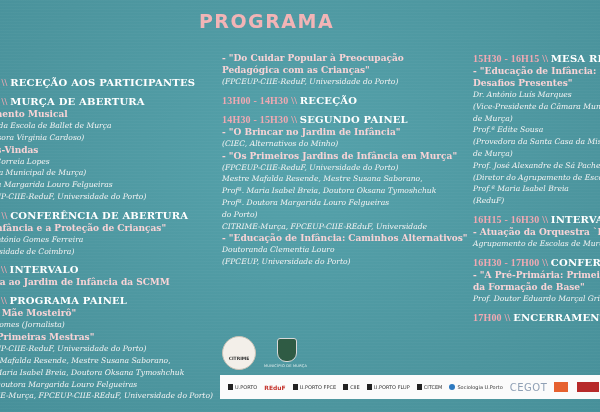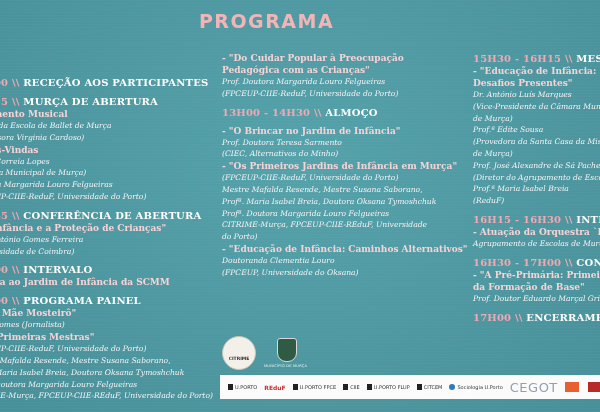--- a/index.html
+++ b/index.html
@@ -19,21 +19,21 @@
     }
     .col { position: absolute; top: 0; }
     .col-left { left: -30px; top: 76px; width: 240px; }
     .col-mid { left: 222px; top: 52px; width: 230px; }
     .col-right { left: 473px; top: 52px; width: 170px; }
     .sec { margin-bottom: 6px; }
     .h {
       font-weight: bold; font-size: 10px; line-height: 13px;
       white-space: nowrap; color: #ffffff; letter-spacing: 0.2px;
     }
-    .h .time { color: #f0a9b3; }
+    .h .time { color: #f0a9b3; font-family: Liberation Serif, serif; }
     .t {
       font-weight: bold; font-size: 9px; line-height: 12px;
       color: #f8d3d6; white-space: nowrap;
     }
     .t.wrap { white-space: normal; }
     .p {
       font-style: italic; font-size: 7.6px; line-height: 11.8px;
       color: #f3f3f3; white-space: nowrap;
     }
     .logos-round { position: absolute; left: 222px; top: 336px; width: 110px; height: 36px; }
@@ -55,21 +55,21 @@
       position: absolute; left: 220px; top: 375px; width: 390px; height: 24px;
       background: #fbfbfb; display: flex; align-items: center; gap: 7px; padding-left: 8px;
       box-sizing: border-box;
     }
     .logo {
       font-family: "DejaVu Sans", sans-serif; font-size: 5px; color: #333;
       white-space: nowrap; display: flex; align-items: center; gap: 2px;
     }
     .logo .blk { display: inline-block; width: 5px; height: 6px; background: #222; }
     .logo.reduf { color: #c5342d; font-weight: bold; font-size: 6px; }
-    .logo.cegot { color: #8fa0b5; font-size: 13px; letter-spacing: 0.5px; }
+    .logo.cegot { color: #8fa0b5; font-size: 10px; letter-spacing: 0.5px; }
     .logo.orange .sq { display: inline-block; width: 14px; height: 10px; background: #e6612f; }
     .logo.red .sq { display: inline-block; width: 22px; height: 10px; background: #b72a2a; }
     .logo.fct { font-weight: bold; font-size: 8px; color: #222; }
     .logo.blue .sq { display: inline-block; width: 6px; height: 6px; border-radius: 50%; background: #2c79c0; }
   </style>
 </head>
 <body>
 
 <div class="title">PROGRAMA</div>
 
@@ -106,40 +106,39 @@
       <div class="p">(FPCEUP-CIIE-ReduF, Universidade do Porto)</div>
       <div class="p">Mestre Mafalda Resende, Mestre Susana Saborano,</div>
       <div class="p">Profª. Maria Isabel Breia, Doutora Oksana Tymoshchuk</div>
       <div class="p">Profª. Doutora Margarida Louro Felgueiras</div>
       <div class="p">CITRIME-Murça, FPCEUP-CIIE-REduF, Universidade do Porto)</div>
     </div>
   </div>
 <div class="col col-mid" id="col-mid">
     <div class="sec">
       <div class="t wrap">- "Do Cuidar Popular à Preocupação Pedagógica com as Crianças"</div>
-      <div class="p">Prof. Doutora Margarida Louro Felgueiras</div>
-      <div class="p">(FPCEUP-CIIE-ReduF, Universidade do Porto)</div>
-    </div>
-    <div class="sec">
-      <div class="h"><span class="time">13H00 - 14H30 \\ </span><span>ALMOÇO</span></div>
-    </div>
-    <div class="sec">
+      <div class="p">(FPCEUP-CIIE-ReduF, Universidade do Porto)</div>
+    </div>
+    <div class="sec">
+      <div class="h"><span class="time">13H00 - 14H30 \\ </span><span>RECEÇÃO</span></div>
+    </div>
+    <div class="sec">
+      <div class="h"><span class="time">14H30 - 15H30 \\ </span><span>SEGUNDO PAINEL</span></div>
       <div class="t">- "O Brincar no Jardim de Infância"</div>
-      <div class="p">Prof. Doutora Teresa Sarmento</div>
       <div class="p">(CIEC, Alternativos do Minho)</div>
       <div class="t">- "Os Primeiros Jardins de Infância em Murça"</div>
       <div class="p">(FPCEUP-CIIE-ReduF, Universidade do Porto)</div>
       <div class="p">Mestre Mafalda Resende, Mestre Susana Saborano,</div>
       <div class="p">Profª. Maria Isabel Breia, Doutora Oksana Tymoshchuk</div>
       <div class="p">Profª. Doutora Margarida Louro Felgueiras</div>
+      <div class="p">do Porto)</div>
       <div class="p">CITRIME-Murça, FPCEUP-CIIE-REduF, Universidade</div>
-      <div class="p">do Porto)</div>
       <div class="t">- "Educação de Infância: Caminhos Alternativos"</div>
       <div class="p">Doutoranda Clementia Louro</div>
-      <div class="p">(FPCEUP, Universidade do Oksana)</div>
+      <div class="p">(FPCEUP, Universidade do Porto)</div>
     </div>
   </div>
 <div class="col col-right" id="col-right">
     <div class="sec">
       <div class="h"><span class="time">15H30 - 16H15 \\ </span><span>MESA REDONDA</span></div>
       <div class="t">- "Educação de Infância:</div>
       <div class="t">Desafios Presentes"</div>
       <div class="p">Dr. António Luís Marques</div>
       <div class="p">(Vice-Presidente da Câmara Municipal</div>
       <div class="p">de Murça)</div>

